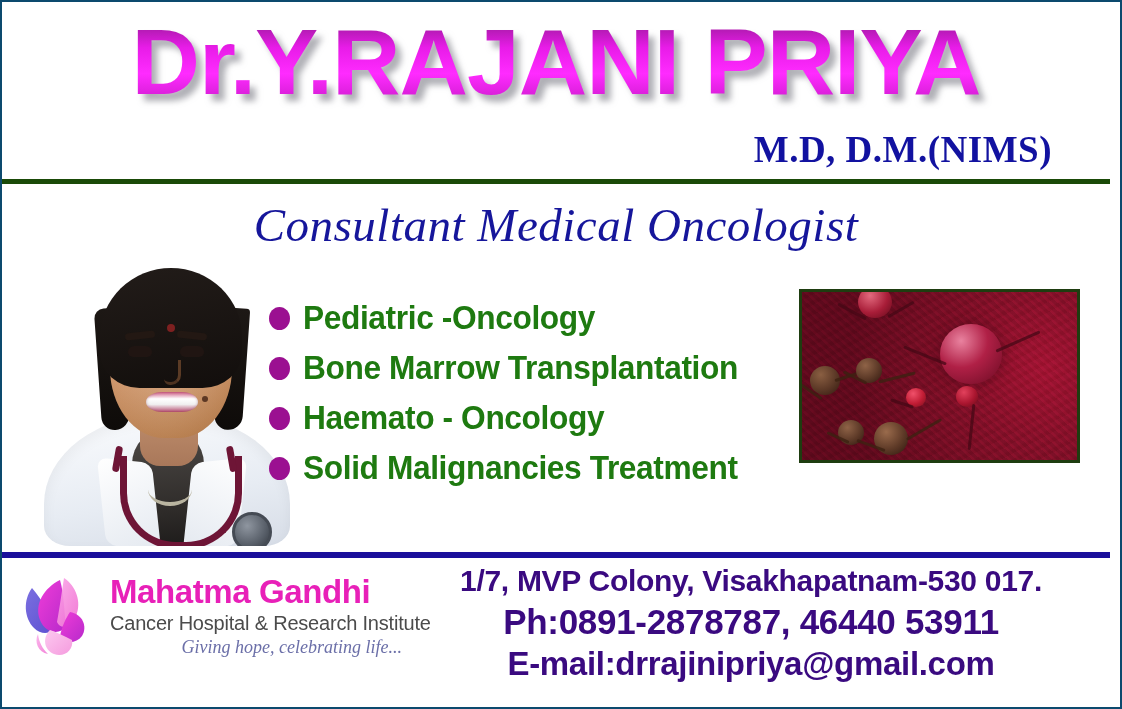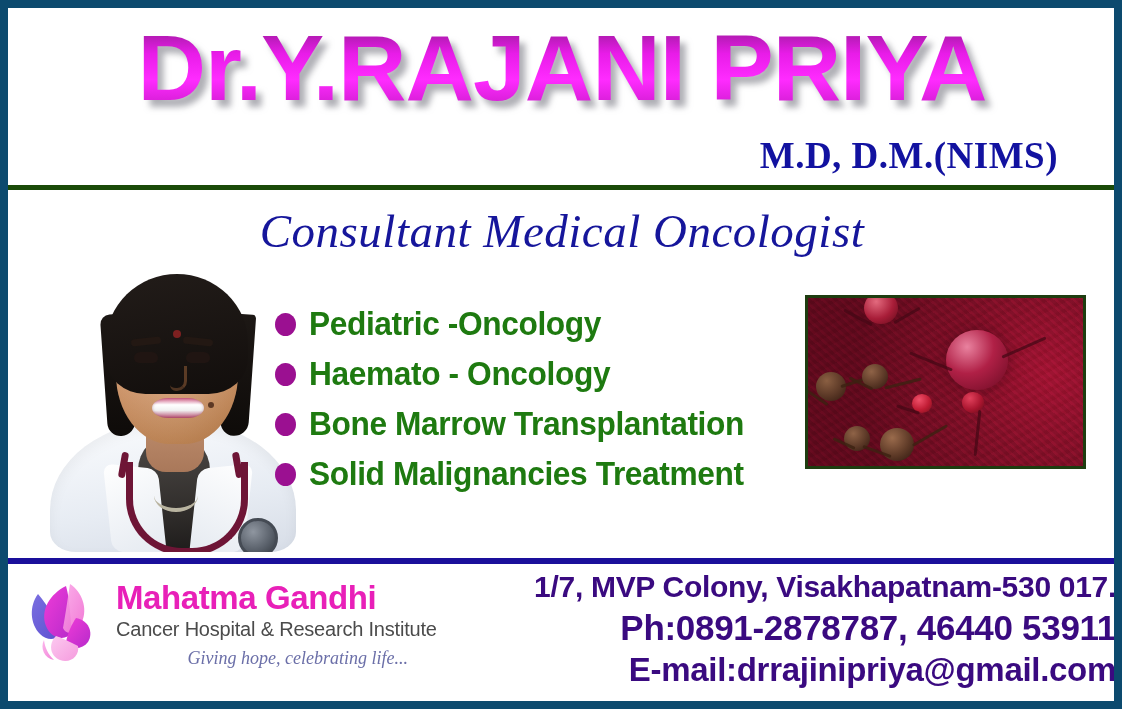--- a/index.html
+++ b/index.html
@@ -10,21 +10,21 @@
   }
   body {
     font-family: "Liberation Sans", sans-serif;
   }
   .card {
     position: relative;
     width: 1122px;
     height: 709px;
     box-sizing: border-box;
     background: #ffffff;
-    border: 8px solid #0c4a6e;
+    border: 2px solid #0c4a6e;
     overflow: hidden;
   }
 
   
   .header {
     position: absolute;
     left: 0; top: 0;
     width: 1108px;
     height: 174px;
     background: #ffffff;
@@ -457,31 +457,30 @@
     color: #4B4B4B;
     line-height: 1.35;
     white-space: nowrap;
   }
   .logo-tag {
     font-family: "Liberation Serif", serif;
     font-style: italic;
     font-size: 18px;
     color: #6B6FA8;
     text-align: right;
-    margin-top: 5px;
     padding-right: 4px;
     white-space: nowrap;
   }
 
   .contact {
     position: absolute;
     left: 390px;
     top: 4px;
     width: 718px;
-    text-align: right;
+    text-align: center;
   }
   .c-line {
     font-family: "Liberation Sans", sans-serif;
     font-weight: 700;
     color: #3A0A80;
     white-space: nowrap;
     letter-spacing: -0.3px;
   }
   .c-addr  { font-size: 30px; line-height: 1.28; }
   .c-phone { font-size: 35px; line-height: 1.26; }
@@ -529,25 +528,25 @@
       <div class="p-steth-bell"></div>
     </div>
 
     <div class="services">
       <div class="svc-row">
         <span class="svc-bullet"></span>
         <span class="svc-label">Pediatric -Oncology</span>
       </div>
       <div class="svc-row">
         <span class="svc-bullet"></span>
-        <span class="svc-label">Haemato - Oncology</span>
+        <span class="svc-label">Bone Marrow Transplantation</span>
       </div>
       <div class="svc-row">
         <span class="svc-bullet"></span>
-        <span class="svc-label">Bone Marrow Transplantation</span>
+        <span class="svc-label">Haemato - Oncology</span>
       </div>
       <div class="svc-row">
         <span class="svc-bullet"></span>
         <span class="svc-label">Solid Malignancies Treatment</span>
       </div>
     </div>
 
     <div class="cellimg">
       <div class="cell-bg"></div>
       <div class="cell-tex"></div>

